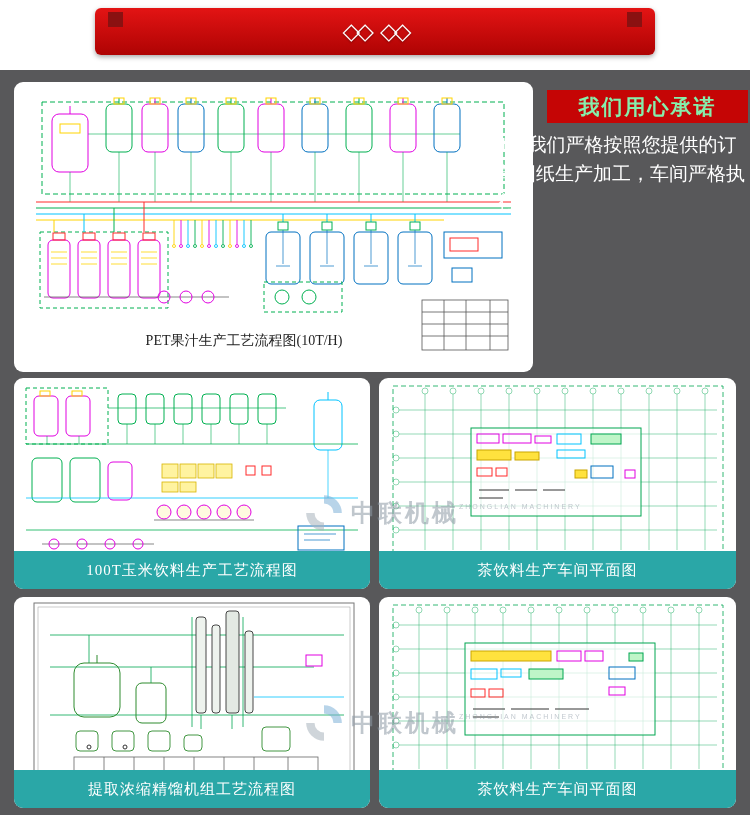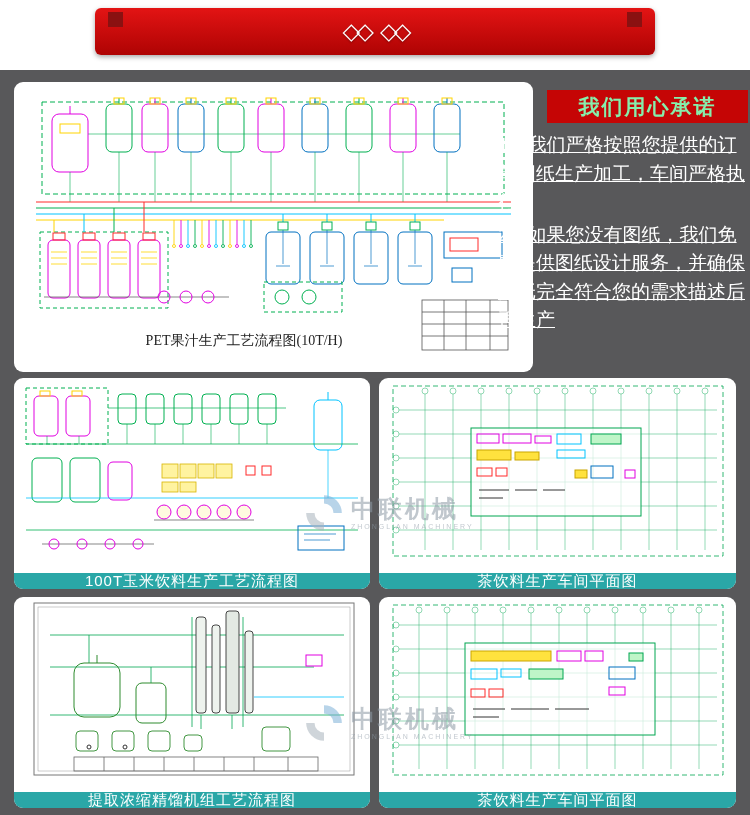--- a/index.html
+++ b/index.html
@@ -32,45 +32,45 @@
   .panel.bot-l  { left:14px;  top:597px; width:356px; height:211px; }
   .panel.bot-r  { left:379px; top:597px; width:357px; height:211px; }
   .panel svg { display:block; }
 
   .main-caption {
     position:absolute; left:10px; top:250px; width:440px; height:20px;
     text-align:center; font-family:"Liberation Serif", serif;
     font-size:14px; color:#222;
   }
   .caption-bar {
-    position:absolute; left:0; bottom:0; width:100%; height:16px;
+    position:absolute; left:0; bottom:0; width:100%; height:38px;
     background:#2aa7a7; color:#fff; font-size:15px; letter-spacing:1px;
-    display:flex; align-items:center; justify-content:center;
+    display:flex; align-items:center; justify-content:center;font-family:Liberation Serif, serif;
   }
 
   
   .promise-header {
     position:absolute; left:547px; top:90px; width:201px; height:33px;
     background:#c50505; color:#86efac; font-size:21px; font-weight:bold; letter-spacing:2px;
     display:flex; align-items:center; justify-content:center;
   }
   .promise-text {
     position:absolute; left:498px; top:131px; width:251px;
-    color:#ffffff; font-size:19px; line-height:1.5;text-decoration:underline;
+    color:#ffffff; font-size:19px; line-height:1.5;
   }
   .promise-text p { margin:0 0 4px 0; }
 
   
   .watermark {
     position:absolute; display:flex; align-items:center; gap:6px;
     opacity:.55; z-index:6; pointer-events:none;
   }
   .watermark.wm1 { left:303px; top:492px; }
   .watermark.wm2 { left:303px; top:702px; }
-  .wm-col { display:flex; flex-direction:column; line-height:1; }
+  .wm-col { display:flex; line-height:1; }
   .wm-text { color:#8e9aa6; font-weight:bold; font-size:24px; letter-spacing:3px; }
   .wm-sub  { color:#8e9aa6; font-size:7px; letter-spacing:2px; margin-top:2px; }
 </style>
 </head>
 <body>
 
 <div class="page">
   <div class="gray-bg"></div>
 
   <div class="banner">
@@ -243,21 +243,20 @@
             <line x1="476" y1="218" x2="476" y2="268"></line>
         </g>
       </g>
     </svg>
     <div class="main-caption">PET果汁生产工艺流程图(10T/H)</div>
   </section>
 
   <div class="promise-header">我们用心承诺</div>
   <div class="promise-text">
     <p>1、我们严格按照您提供的订单图纸生产加工，车间严格执行</p>
-    <p>2、如果您没有图纸，我们免费提供图纸设计服务，并确保图纸完全符合您的需求描述后再生产</p>
   </div>
 
   <section class="panel mid-l">
     <svg width="356" height="185" viewBox="0 0 356 185">
       <g fill="none" stroke-width="1">
         <rect x="12" y="10" width="82" height="56" stroke="#00b050" stroke-dasharray="4 3"></rect>
         <rect x="20" y="18" width="24" height="40" rx="5" stroke="#e100e1"></rect>
           <rect x="26" y="13" width="10" height="5" stroke="#ffd400"></rect>
         <rect x="52" y="18" width="24" height="40" rx="5" stroke="#e100e1"></rect>
           <rect x="58" y="13" width="10" height="5" stroke="#ffd400"></rect>

